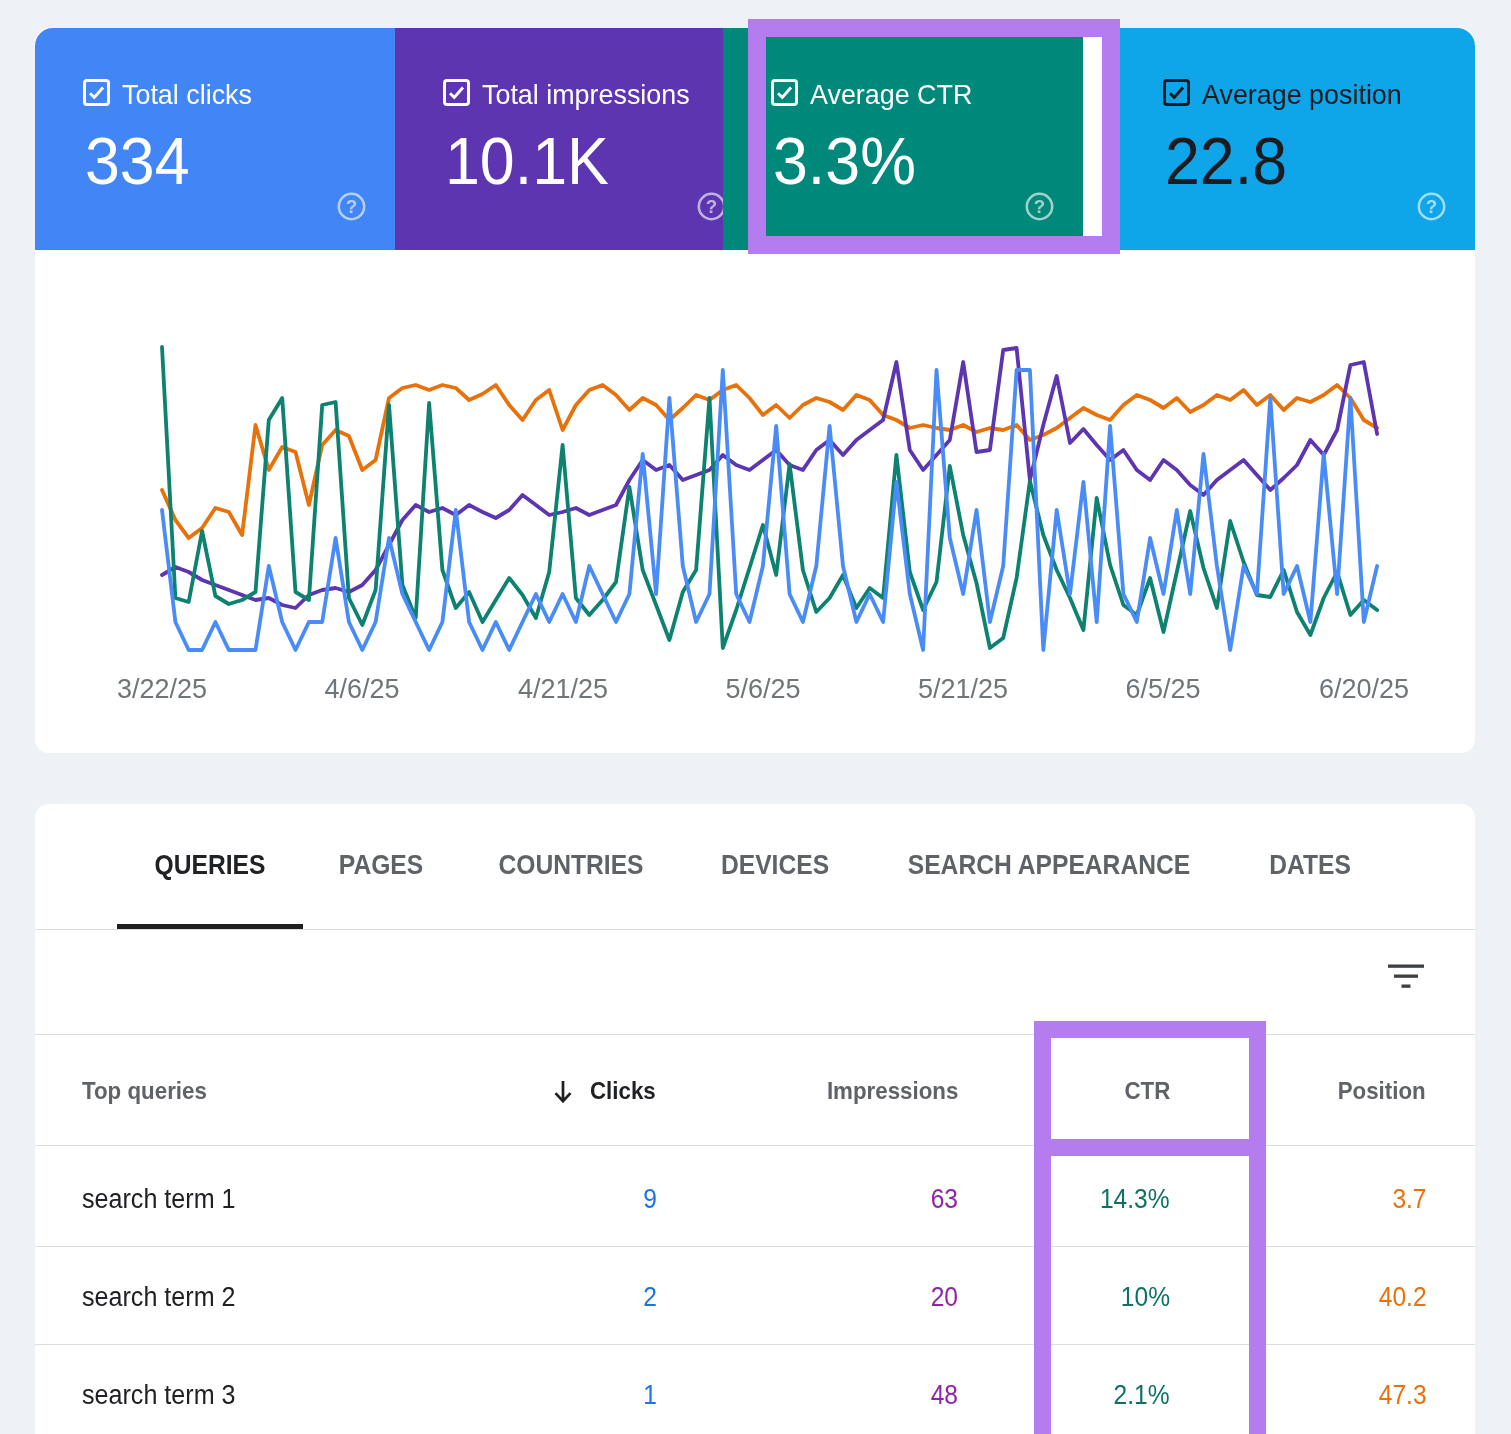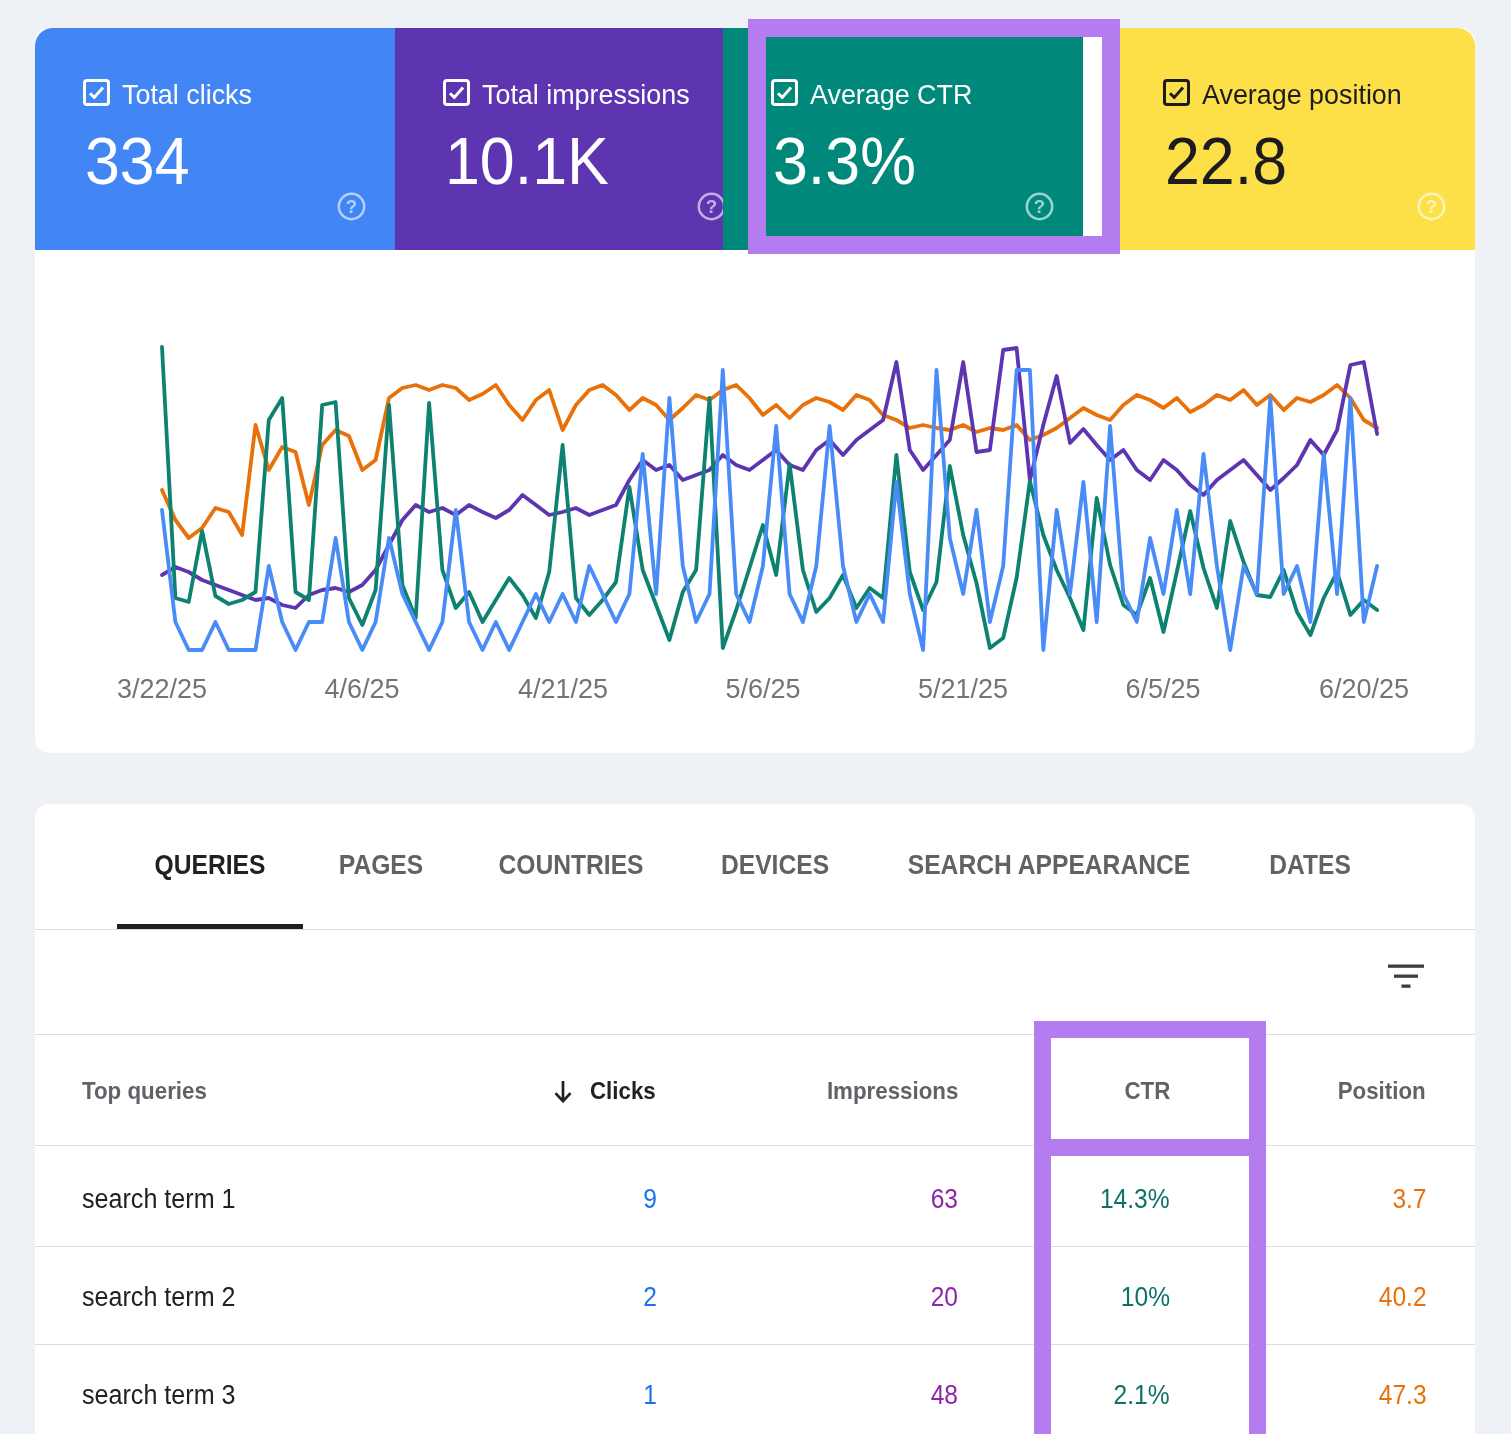--- a/index.html
+++ b/index.html
@@ -51,21 +51,21 @@
           <path d="M6.2 12.6l3.8 3.8 7.8-8.8" stroke="#fff" stroke-width="2.6" fill="none"></path>
         </svg>
       </span>
       <span class="label" style="color:#fff">Average CTR</span>
     <div class="num" style="color:#fff">3.3%</div>
       <svg class="help" width="29" height="29" viewBox="0 0 24 24">
         <circle cx="12" cy="12" r="10.5" stroke="rgba(255,255,255,0.62)" stroke-width="2.1" fill="none"></circle>
         <text x="12" y="17.2" text-anchor="middle" font-size="15.5" font-weight="bold" fill="rgba(255,255,255,0.62)" font-family="Liberation Sans, sans-serif">?</text>
       </svg>
   </div>
-  <div class="stat" style="left:1080px;background:#fde047;border-radius:0 18px 0 0">
+  <div class="stat" style="left:1080px;background:#0ea5e9;border-radius:0 18px 0 0">
     <span class="cb" style="border-color:#1c1b1f">
         <svg width="27" height="27" viewBox="0 0 24 24" style="position:absolute;left:-3px;top:-3px">
           <path d="M6.2 12.6l3.8 3.8 7.8-8.8" stroke="#1c1b1f" stroke-width="2.6" fill="none"></path>
         </svg>
       </span>
       <span class="label" style="color:#1c1b1f">Average position</span>
     <div class="num" style="color:#1c1b1f">22.8</div>
       <svg class="help" width="29" height="29" viewBox="0 0 24 24">
         <circle cx="12" cy="12" r="10.5" stroke="rgba(255,255,255,0.62)" stroke-width="2.1" fill="none"></circle>
         <text x="12" y="17.2" text-anchor="middle" font-size="15.5" font-weight="bold" fill="rgba(255,255,255,0.62)" font-family="Liberation Sans, sans-serif">?</text>

